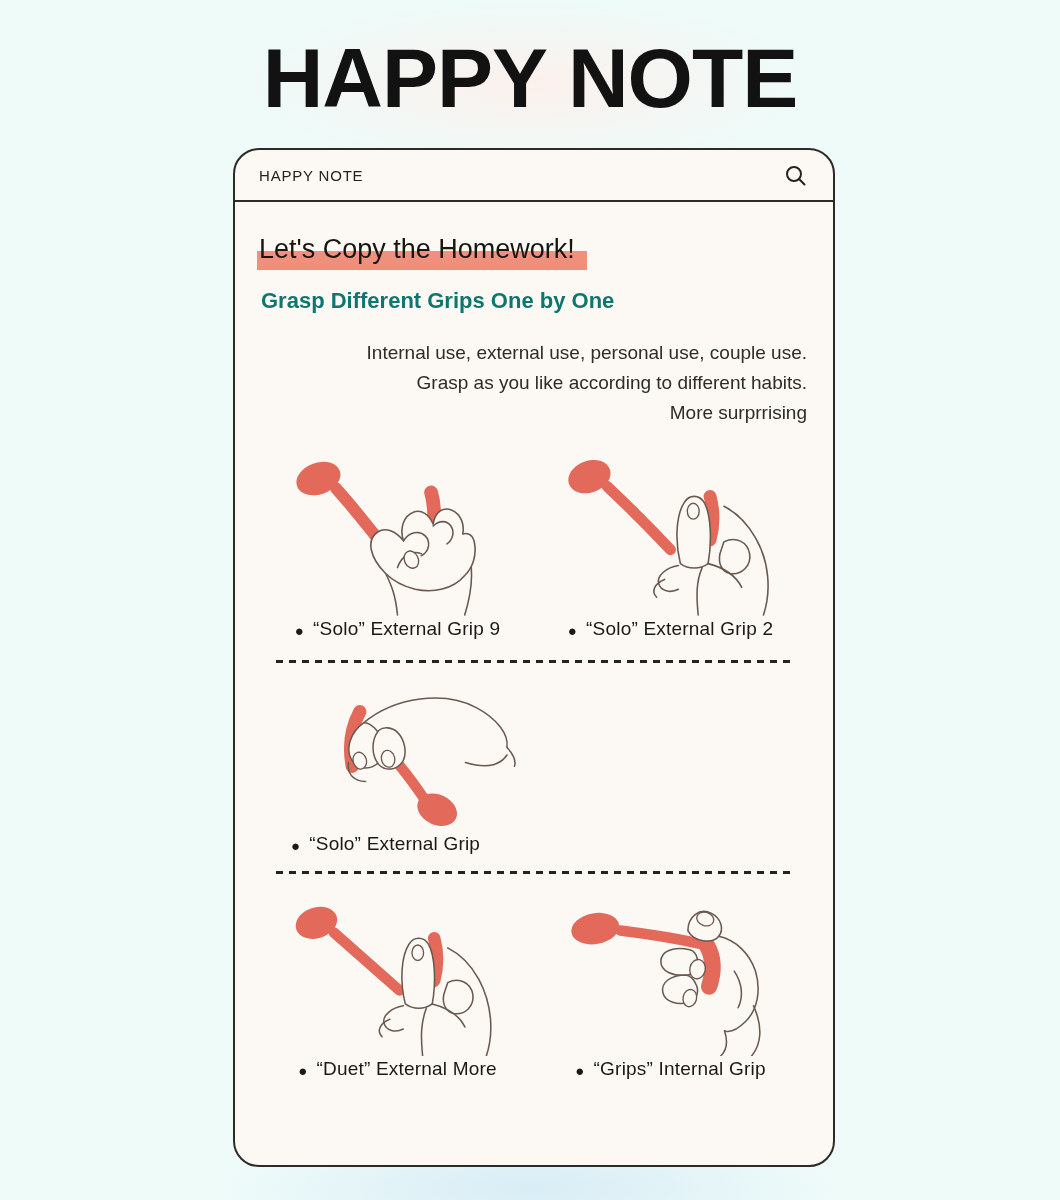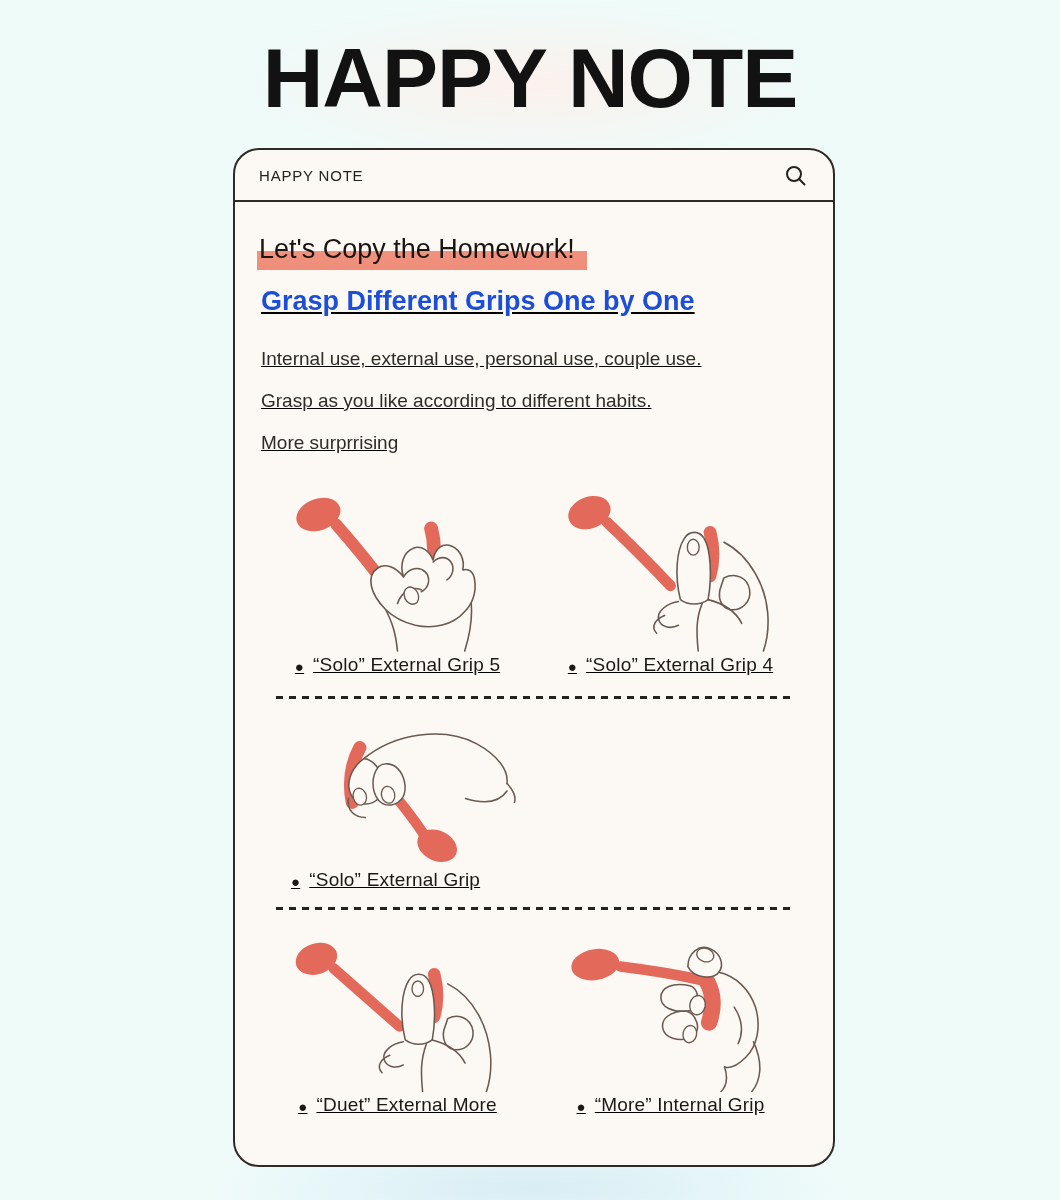--- a/index.html
+++ b/index.html
@@ -18,28 +18,28 @@
   .card{
     position:absolute;left:233px;top:148px;width:602px;height:1019px;box-sizing:border-box;
     background:#fcf9f5;border:2px solid #2e2a27;border-radius:26px;overflow:hidden;
   }
   .card-header{
     height:52px;box-sizing:border-box;border-bottom:2px solid #2e2a27;
     display:flex;align-items:center;justify-content:space-between;padding:0 24px;
   }
   .brand{font-size:15px;letter-spacing:.8px;color:#26211e;font-weight:500;}
   .search-btn{background:none;border:none;padding:2px;cursor:pointer;display:flex;align-items:center;}
-  .content{padding:28px 26px 0 26px;text-decoration:underline;}
+  .content{padding:28px 26px 0 26px;}
   .headline{
     display:inline-block;font-size:27px;line-height:38px;font-weight:500;color:#1a1511;
     background:linear-gradient(to bottom, rgba(240,145,126,0) 52%, #f0917e 52%, #ee8e7a 97%, rgba(240,145,126,0) 97%);
     padding:0 12px 3px 2px;margin-left:-4px;
   }
-  .subheadline{margin-top:13px;font-size:27px;line-height:34px;font-weight:700;color:#1d4ed8;}
-  .body-text{margin-top:20px;font-size:19px;line-height:42px;color:#2e2b29;white-space:pre-line;}
+  .subheadline{margin-top:13px;font-size:22px;line-height:34px;font-weight:700;color:#0f766e;}
+  .body-text{margin-top:20px;font-size:19px;line-height:30px;color:#2e2b29;white-space:pre-line;text-align:right;}
   .grip-row{display:flex;margin-top:16px;}
   .grip-cell{width:50%;display:flex;flex-direction:column;align-items:center;}
   .grip-cell.single{width:56%;align-items:flex-start;padding-left:12px;box-sizing:border-box;}
   .illustration{display:block;}
   .caption{display:flex;align-items:center;gap:9px;font-size:19px;font-weight:500;color:#1b1815;letter-spacing:.2px;margin-top:2px;}
   .single .caption{margin-left:18px;}
   .bullet{font-size:15px;line-height:1;transform:translateY(1px);}
   .dashed{width:516px;height:3px;margin:20px auto 6px auto;
     background:repeating-linear-gradient(90deg,#26221f 0 7px, transparent 7px 13px);}
   .dashed.second{margin:16px auto 8px auto;}
@@ -86,40 +86,40 @@
           <path class="handline" d="M132 172 C130 152 126 142 120 130"></path>
           <path class="handline" d="M200 172 C208 146 210 124 202 104"></path>
           <path class="hand" d="M120 130 C104 114 100 96 112 88 C120 83 130 87 138 97 C134 84 138 72 148 68 C156 65 164 70 168 80 C170 68 178 62 187 66 C196 70 200 80 198 90 C204 88 209 92 210 100 C212 112 208 124 200 132 C188 146 168 150 150 146 C138 143 128 138 120 130 Z"></path>
           <path class="handline" d="M138 97 C144 88 154 86 160 92 C166 98 164 108 156 112"></path>
           <path class="handline" d="M168 82 C174 76 182 76 186 82 C190 88 188 96 182 100"></path>
           <path class="handline" d="M132 124 C136 112 146 106 156 110"></path>
           <ellipse class="nail" cx="146" cy="116" rx="7" ry="9" transform="rotate(-25 146 116)"></ellipse>
         </svg>
         <div class="caption">
           <span class="bullet">●</span>
-          <span>“Solo” External Grip 5</span>
+          <span>“Solo” External Grip 9</span>
         </div>
       </div>
       <div class="grip-cell">
         <svg class="illustration" width="262" height="172" viewBox="0 0 265 172">
           <path class="devstroke" d="M68 42 Q100 72 132 106" stroke-width="11"></path>
           <ellipse class="dev" cx="50" cy="32" rx="22" ry="16" transform="rotate(-20 50 32)"></ellipse>
           <path class="devstroke" d="M172 52 Q178 74 172 96" stroke-width="13"></path>
           <path class="handline" d="M160 172 C158 152 158 138 164 124"></path>
           <path class="handline" d="M226 172 C234 148 232 118 218 94 C210 80 198 68 186 62"></path>
           <path class="hand" d="M186 98 C198 92 210 98 212 110 C214 122 204 132 192 130 C184 128 180 120 182 110 Z"></path>
           <path class="hand" d="M142 120 C136 96 138 70 146 58 C151 50 161 50 166 58 C173 70 174 98 170 120 C162 126 150 126 142 120 Z"></path>
           <ellipse class="nail" cx="155" cy="67" rx="6" ry="8"></ellipse>
           <path class="handline" d="M140 122 C128 124 118 132 120 140 C122 148 132 150 140 146"></path>
           <path class="handline" d="M126 136 C116 140 112 148 118 154"></path>
           <path class="handline" d="M170 120 C186 124 198 132 204 144"></path>
         </svg>
         <div class="caption">
           <span class="bullet">●</span>
-          <span>“Solo” External Grip 4</span>
+          <span>“Solo” External Grip 2</span>
         </div>
       </div>
     </div>
 
     <div class="dashed"></div>
 
     
     <div class="grip-row">
       <div class="grip-cell single">
         <svg class="illustration" width="250" height="152" viewBox="0 0 265 160">
@@ -182,19 +182,19 @@
           <path class="handline" d="M218 120 C228 142 226 160 216 172"></path>
           <path class="handline" d="M198 84 C206 96 208 110 202 122"></path>
 
           <path class="hand" d="M152 62 C134 58 122 64 122 74 C122 84 134 90 150 88 C158 87 162 80 160 72 C159 67 156 63 152 62 Z"></path>
           <path class="hand" d="M148 88 C132 88 122 96 124 106 C126 116 140 120 152 116 C160 113 162 104 158 97 C156 92 152 89 148 88 Z"></path>
           <ellipse class="nail" cx="160" cy="82" rx="8" ry="10" transform="rotate(12 160 82)"></ellipse>
           <ellipse class="nail" cx="152" cy="112" rx="7" ry="9" transform="rotate(12 152 112)"></ellipse>
         </svg>
         <div class="caption">
           <span class="bullet">●</span>
-          <span>“More” Internal Grip</span>
+          <span>“Grips” Internal Grip</span>
         </div>
       </div>
     </div>
 
   </div>
 </div>
 
 </body></html>

